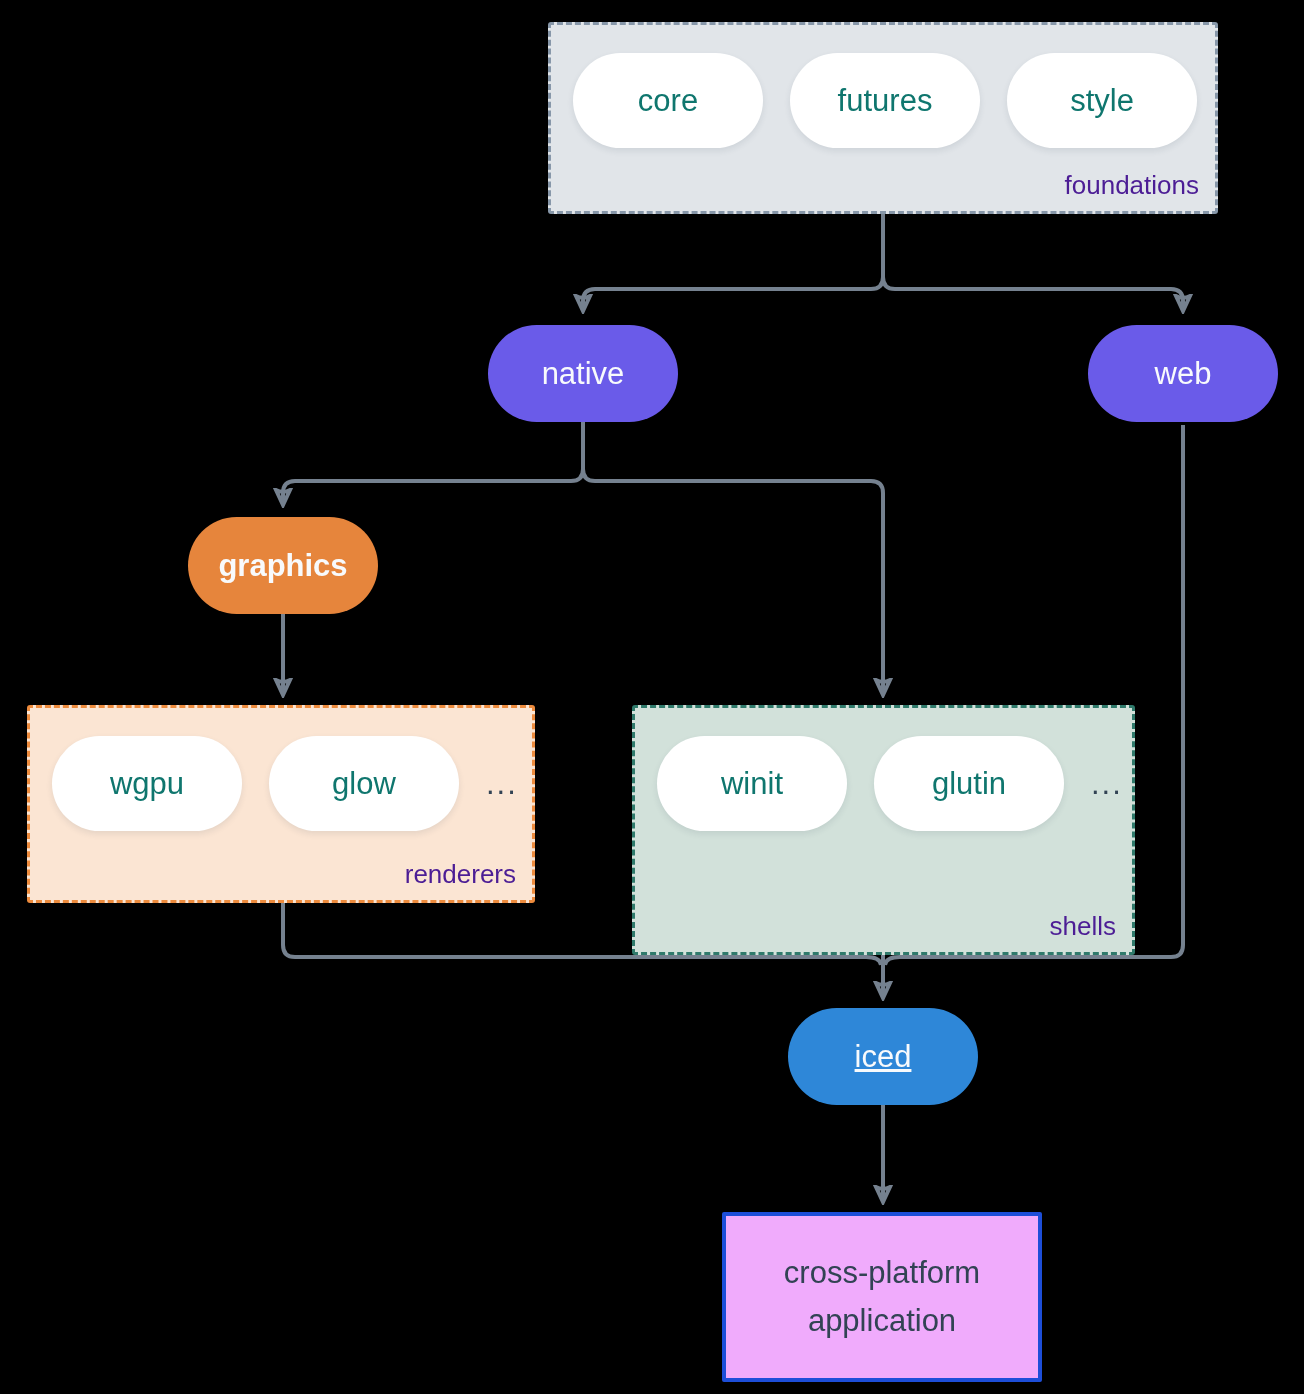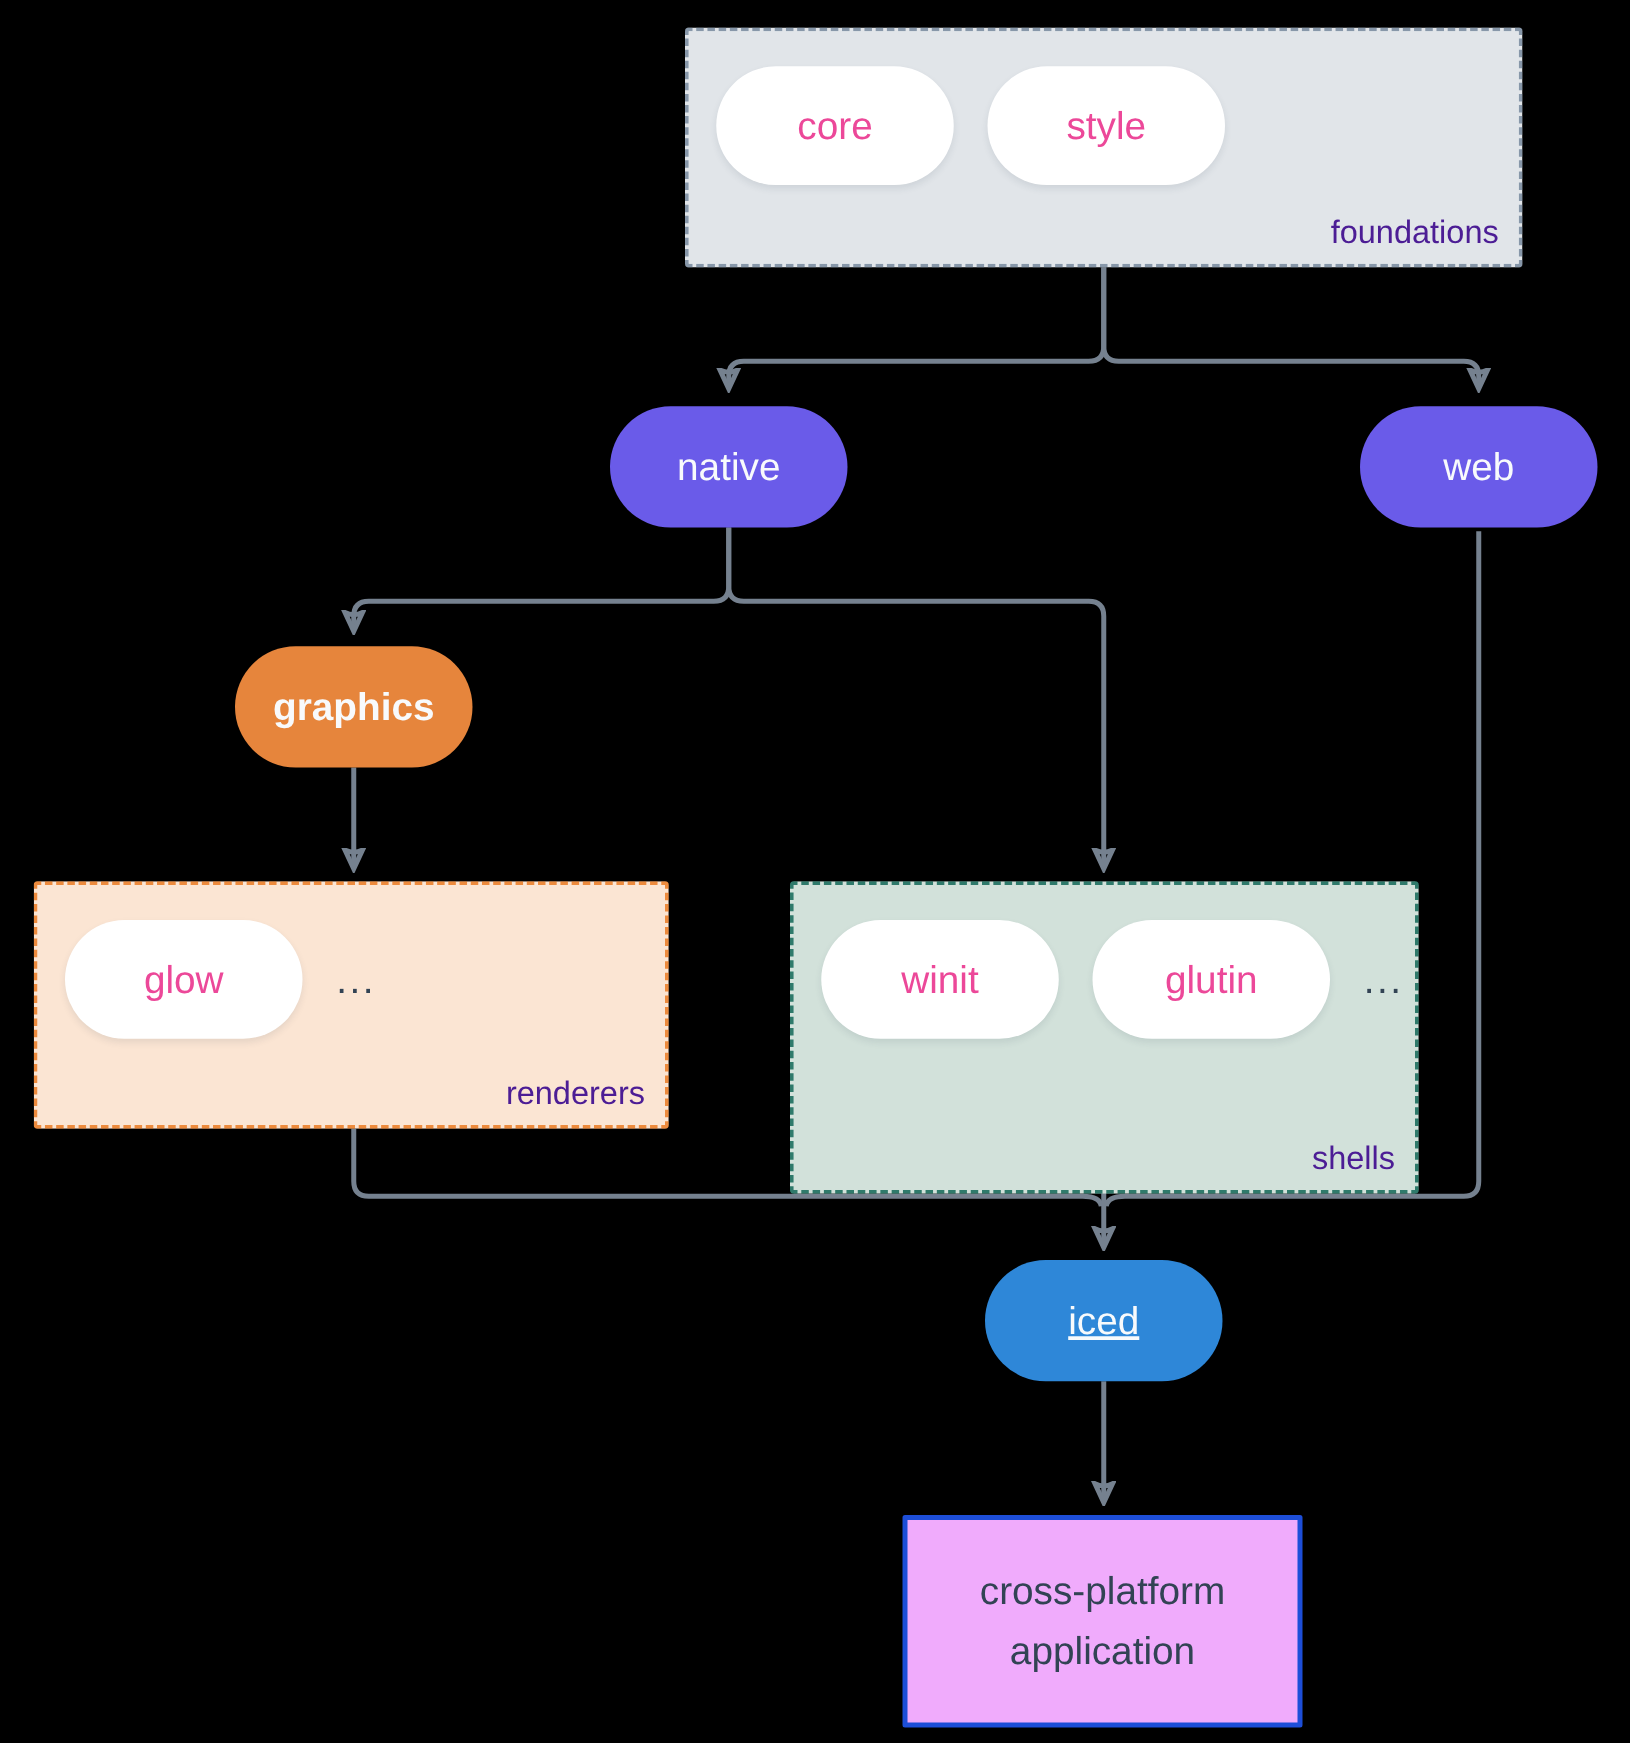--- a/index.html
+++ b/index.html
@@ -27,21 +27,21 @@
   .group-shells {
     left: 632px; top: 705px; width: 503px; height: 250px;
     background: #D2E1DA; border: 3px dashed #2F7A6B;
   }
   .pill-row {
     display: flex; align-items: center; gap: 27px;
     position: absolute; left: 22px; top: 28px; height: 95px;
   }
   .pill {
     display: flex; align-items: center; justify-content: center;
-    background: #FFFFFF; color: #ec4899;
+    background: #FFFFFF; color: #0f766e;
     width: 190px; height: 95px; border-radius: 48px;
     font-size: 31px;
     box-shadow: 0 3px 6px rgba(40,60,80,0.10);
   }
   .ellipsis { color: #324354; font-size: 31px; letter-spacing: 2px; }
   .group-label {
     position: absolute; right: 16px; bottom: 10px;
     color: #4c1d95; font-size: 26px;
   }
 
@@ -83,32 +83,34 @@
     <path d="M283,614 V694" marker-end="url(#arrowhead)"></path>
     <path d="M283,903 V945 Q283,957 295,957 H866 Q880,957 881,965"></path>
     <path d="M1183,425 V945 Q1183,957 1171,957 H900 Q886,957 885,965"></path>
     <path d="M883,903 V997" marker-end="url(#arrowhead)"></path>
     <path d="M883,1105 V1201" marker-end="url(#arrowhead)"></path>
   </svg>
 
   <div class="group group-foundations">
     <div class="pill-row">
       <div class="pill">core</div>
+      <div class="pill">futures</div>
       <div class="pill">style</div>
     </div>
     <div class="group-label">foundations</div>
   </div>
 
   <div class="node node-native">native</div>
   <div class="node node-web">web</div>
 
   <div class="node node-graphics">graphics</div>
 
   <div class="group group-renderers">
     <div class="pill-row">
+      <div class="pill">wgpu</div>
       <div class="pill">glow</div>
       <div class="ellipsis">...</div>
     </div>
     <div class="group-label">renderers</div>
   </div>
 
   <div class="group group-shells">
     <div class="pill-row">
       <div class="pill">winit</div>
       <div class="pill">glutin</div>

